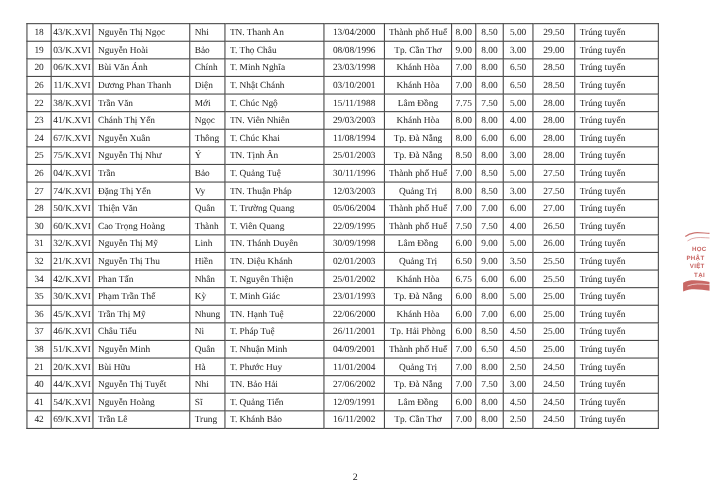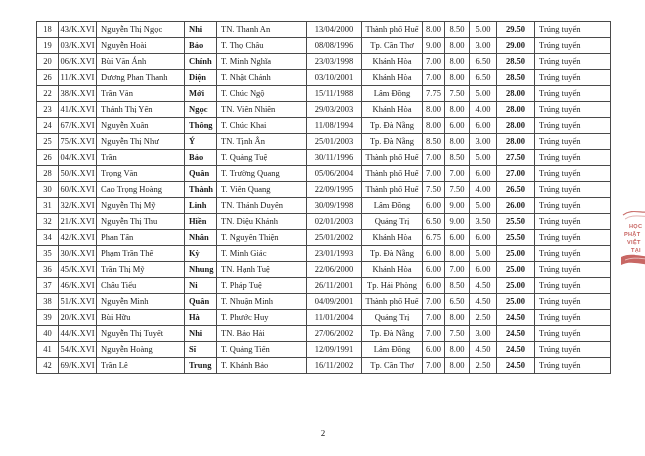--- a/index.html
+++ b/index.html
@@ -5,39 +5,39 @@
   html, body { margin: 0; padding: 0; }
   body {
     width: 645px; height: 456px;
     background: #ffffff;
     position: relative;
     overflow: hidden;
     font-family: "Liberation Serif", "DejaVu Serif", serif;
     color: #1c1c1c;
   }
   .doc-table {
-    position: absolute; left: 36px; top: 21px;
+    position: absolute; left: 24px; top: 21px;
     width: 574px;
     border-collapse: collapse;
     table-layout: fixed;
     font-size: 8.5px;
     line-height: 1;
   }
   .doc-table td {
     border: 1px solid #4a4a4a;
     height: 15px;
     padding: 0 4px;
     white-space: nowrap;
     overflow: hidden;
     vertical-align: middle;
   }
   td.c-no, td.c-code, td.c-dob, td.c-score, td.c-total { text-align: center; padding: 0 1px; }
   td.c-name, td.c-given, td.c-dharma, td.c-status { text-align: left; }
   td.c-place { text-align: center; padding: 0 3px; }
-  td.c-given, td.c-total { font-weight: bold; }
+  td.c-given, td.c-total { font-weight: normal; }
   .page-number {
     position: absolute; left: 36px; top: 428px; width: 574px;
     text-align: center; font-size: 9px;
   }
   .stamp {
     position: absolute; left: 617px; top: 203px;
     width: 70px; height: 66px;
     opacity: 0.88;
   }
   .stamp text {
@@ -139,21 +139,21 @@
           <td class="c-score">7.75</td>
           <td class="c-score">7.50</td>
           <td class="c-score">5.00</td>
           <td class="c-total">28.00</td>
           <td class="c-status">Trúng tuyển</td>
         </tr>
 
         <tr>
           <td class="c-no">23</td>
           <td class="c-code">41/K.XVI</td>
-          <td class="c-name">Thánh Thị Yến</td>
+          <td class="c-name">Chánh Thị Yến</td>
           <td class="c-given">Ngọc</td>
           <td class="c-dharma">TN. Viên Nhiên</td>
           <td class="c-dob">29/03/2003</td>
           <td class="c-place">Khánh Hòa</td>
           <td class="c-score">8.00</td>
           <td class="c-score">8.00</td>
           <td class="c-score">4.00</td>
           <td class="c-total">28.00</td>
           <td class="c-status">Trúng tuyển</td>
         </tr>
@@ -196,25 +196,39 @@
           <td class="c-dharma">T. Quảng Tuệ</td>
           <td class="c-dob">30/11/1996</td>
           <td class="c-place">Thành phố Huế</td>
           <td class="c-score">7.00</td>
           <td class="c-score">8.50</td>
           <td class="c-score">5.00</td>
           <td class="c-total">27.50</td>
           <td class="c-status">Trúng tuyển</td>
         </tr>
 
+        <tr>
+          <td class="c-no">27</td>
+          <td class="c-code">74/K.XVI</td>
+          <td class="c-name">Đặng Thị Yến</td>
+          <td class="c-given">Vy</td>
+          <td class="c-dharma">TN. Thuận Pháp</td>
+          <td class="c-dob">12/03/2003</td>
+          <td class="c-place">Quảng Trị</td>
+          <td class="c-score">8.00</td>
+          <td class="c-score">8.50</td>
+          <td class="c-score">3.00</td>
+          <td class="c-total">27.50</td>
+          <td class="c-status">Trúng tuyển</td>
+        </tr>
 
         <tr>
           <td class="c-no">28</td>
           <td class="c-code">50/K.XVI</td>
-          <td class="c-name">Trọng Văn</td>
+          <td class="c-name">Thiện Văn</td>
           <td class="c-given">Quân</td>
           <td class="c-dharma">T. Trường Quang</td>
           <td class="c-dob">05/06/2004</td>
           <td class="c-place">Thành phố Huế</td>
           <td class="c-score">7.00</td>
           <td class="c-score">7.00</td>
           <td class="c-score">6.00</td>
           <td class="c-total">27.00</td>
           <td class="c-status">Trúng tuyển</td>
         </tr>
@@ -335,21 +349,21 @@
           <td class="c-dob">04/09/2001</td>
           <td class="c-place">Thành phố Huế</td>
           <td class="c-score">7.00</td>
           <td class="c-score">6.50</td>
           <td class="c-score">4.50</td>
           <td class="c-total">25.00</td>
           <td class="c-status">Trúng tuyển</td>
         </tr>
 
         <tr>
-          <td class="c-no">39</td>
+          <td class="c-no">21</td>
           <td class="c-code">20/K.XVI</td>
           <td class="c-name">Bùi Hữu</td>
           <td class="c-given">Hà</td>
           <td class="c-dharma">T. Phước Huy</td>
           <td class="c-dob">11/01/2004</td>
           <td class="c-place">Quảng Trị</td>
           <td class="c-score">7.00</td>
           <td class="c-score">8.00</td>
           <td class="c-score">2.50</td>
           <td class="c-total">24.50</td>

